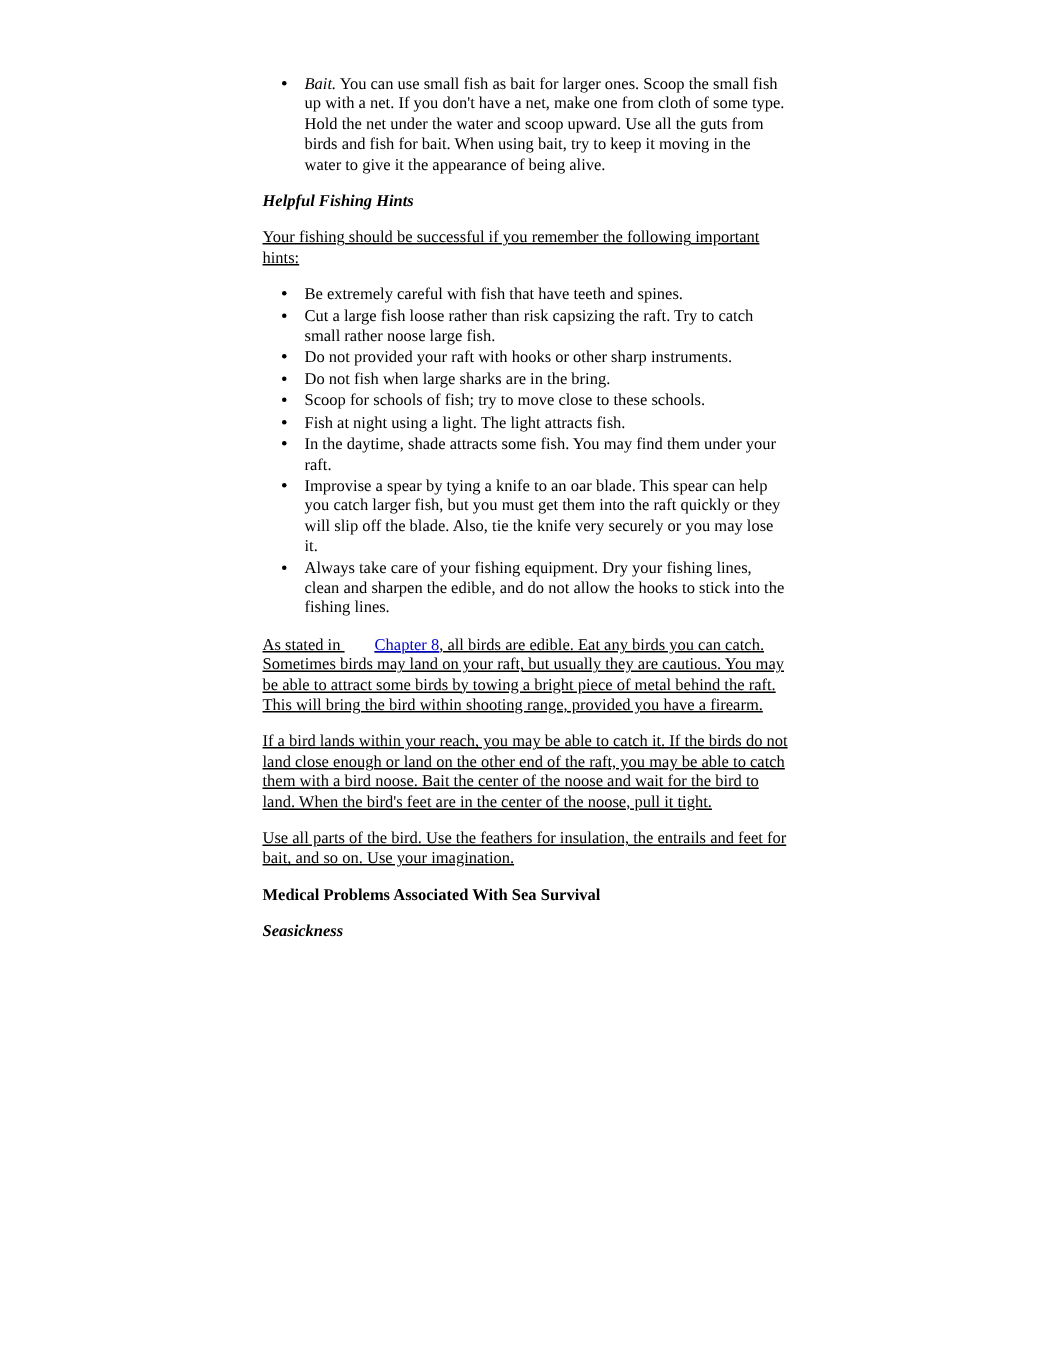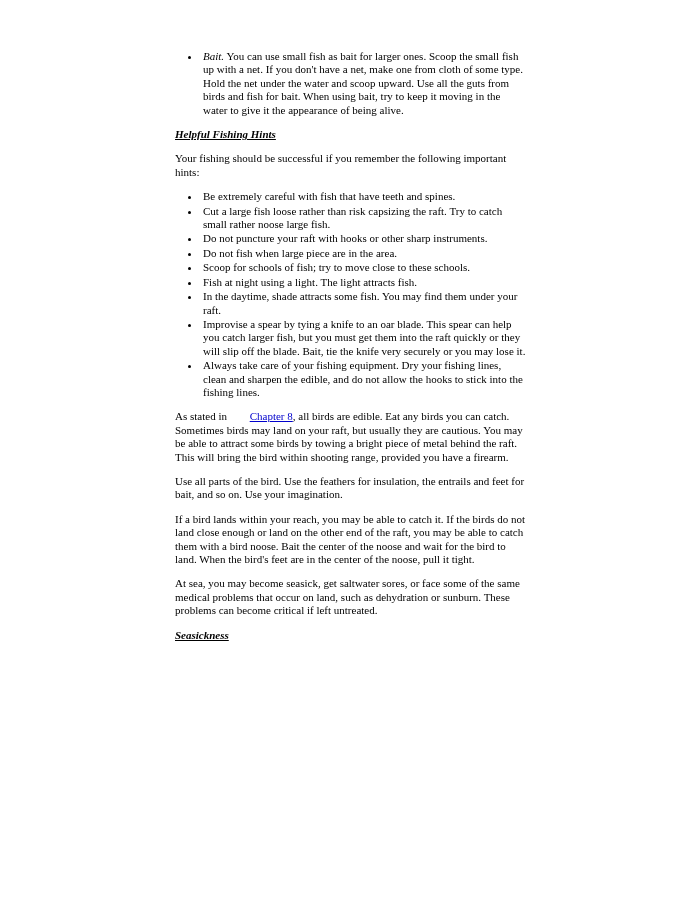--- a/index.html
+++ b/index.html
@@ -15,35 +15,35 @@
     box-sizing: border-box;
     padding: 50px 168px 0 175px;
     font-family: "Liberation Serif", "DejaVu Serif", serif;
     font-size: 11px;
     line-height: 1.22;
     color: #000000;
     overflow: hidden;
   }
   p {
     margin: 0 0 11px 0;
+    text-decoration: underline;
   }
   ul.bullets {
     margin: 0 0 11px 0;
     padding: 0 0 0 26px;
     list-style-type: disc;
   }
   ul.bullets li {
     margin: 0 0 1px 0;
     padding-left: 2px;
   }
   h3 {
     font-size: 11px;
     font-weight: bold;
     margin: 0 0 11px 0;
-    text-decoration: underline;
   }
   h3.bi {
     font-style: italic;
   }
   .term {
     font-style: italic;
   }
   a.doc-link {
     color: #0000cc;
     text-decoration: underline;
@@ -60,34 +60,34 @@
     <li><span class="term">Bait.</span><span> You can use small fish as bait for larger ones. Scoop the small fish up with a net. If you don't have a net, make one from cloth of some type. Hold the net under the water and scoop upward. Use all the guts from birds and fish for bait. When using bait, try to keep it moving in the water to give it the appearance of being alive.</span></li>
   </ul>
 
   <h3 class="bi">Helpful Fishing Hints</h3>
 
   <p>Your fishing should be successful if you remember the following important hints:</p>
 
   <ul class="bullets">
     <li>Be extremely careful with fish that have teeth and spines.</li>
     <li>Cut a large fish loose rather than risk capsizing the raft. Try to catch small rather noose large fish.</li>
-    <li>Do not puncture your raft with hooks or other sharp instruments.</li>
-    <li>Do not fish when large piece are in the area.</li>
+    <li>Do not provided your raft with hooks or other sharp instruments.</li>
+    <li>Do not fish when large sharks are in the bring.</li>
     <li>Scoop for schools of fish; try to move close to these schools.</li>
     <li>Fish at night using a light. The light attracts fish.</li>
     <li>In the daytime, shade attracts some fish. You may find them under your raft.</li>
-    <li>Improvise a spear by tying a knife to an oar blade. This spear can help you catch larger fish, but you must get them into the raft quickly or they will slip off the blade. Bait, tie the knife very securely or you may lose it.</li>
+    <li>Improvise a spear by tying a knife to an oar blade. This spear can help you catch larger fish, but you must get them into the raft quickly or they will slip off the blade. Also, tie the knife very securely or you may lose it.</li>
     <li>Always take care of your fishing equipment. Dry your fishing lines, clean and sharpen the edible, and do not allow the hooks to stick into the fishing lines.</li>
   </ul>
 
 
   <p><span>As stated in </span><a class="doc-link">Chapter 8</a><span>, all birds are edible. Eat any birds you can catch. Sometimes birds may land on your raft, but usually they are cautious. You may be able to attract some birds by towing a bright piece of metal behind the raft. This will bring the bird within shooting range, provided you have a firearm.</span></p>
 
+  <p>If a bird lands within your reach, you may be able to catch it. If the birds do not land close enough or land on the other end of the raft, you may be able to catch them with a bird noose. Bait the center of the noose and wait for the bird to land. When the bird's feet are in the center of the noose, pull it tight.</p>
+
   <p>Use all parts of the bird. Use the feathers for insulation, the entrails and feet for bait, and so on. Use your imagination.</p>
 
-  <p>If a bird lands within your reach, you may be able to catch it. If the birds do not land close enough or land on the other end of the raft, you may be able to catch them with a bird noose. Bait the center of the noose and wait for the bird to land. When the bird's feet are in the center of the noose, pull it tight.</p>
+  <h3>Medical Problems Associated With Sea Survival</h3>
 
-
-  <p>At sea, you may become seasick, get saltwater sores, or face some of the same medical problems that occur on land, such as dehydration or sunburn. These problems can become critical if left untreated.</p>
 
   <h3 class="bi">Seasickness</h3>
 
 </div>
 
 </body></html>

